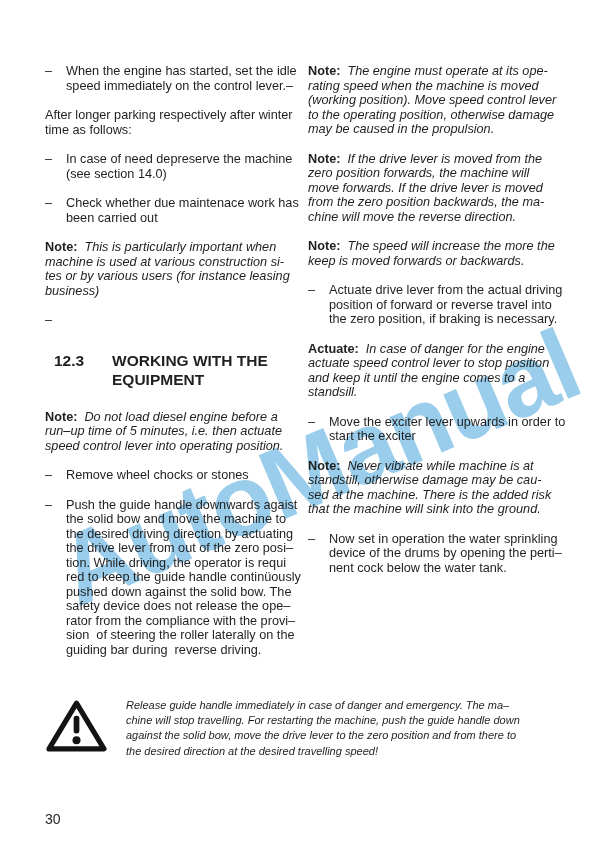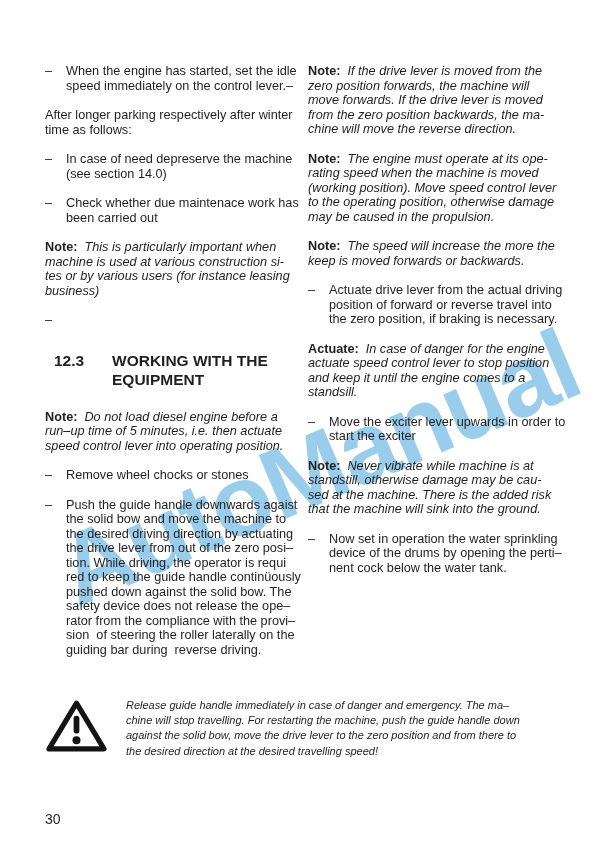--- a/index.html
+++ b/index.html
@@ -126,33 +126,33 @@
 rator from the compliance with the provi–
 sion  of steering the roller laterally on the
 guiding bar during  reverse driving.</span>
   </div>
 
 </div>
 
 <div class="col col-right">
 
   <p class="note">
+    <b class="label">Note:</b><span class="txt">The engine must operate at its ope-
+rating speed when the machine is moved
+(working position). Move speed control lever
+to the operating position, otherwise damage
+may be caused in the propulsion.</span>
+  </p>
+
+  <p class="note">
     <b class="label">Note:</b><span class="txt">If the drive lever is moved from the
 zero position forwards, the machine will
 move forwards. If the drive lever is moved
 from the zero position backwards, the ma-
 chine will move the reverse direction.</span>
-  </p>
-
-  <p class="note">
-    <b class="label">Note:</b><span class="txt">The engine must operate at its ope-
-rating speed when the machine is moved
-(working position). Move speed control lever
-to the operating position, otherwise damage
-may be caused in the propulsion.</span>
   </p>
 
   <p class="note">
     <b class="label">Note:</b><span class="txt">The speed will increase the more the
 keep is moved forwards or backwards.</span>
   </p>
 
   <div class="bullet">
     <span class="dash">–</span>
     <span class="btxt">Actuate drive lever from the actual driving

